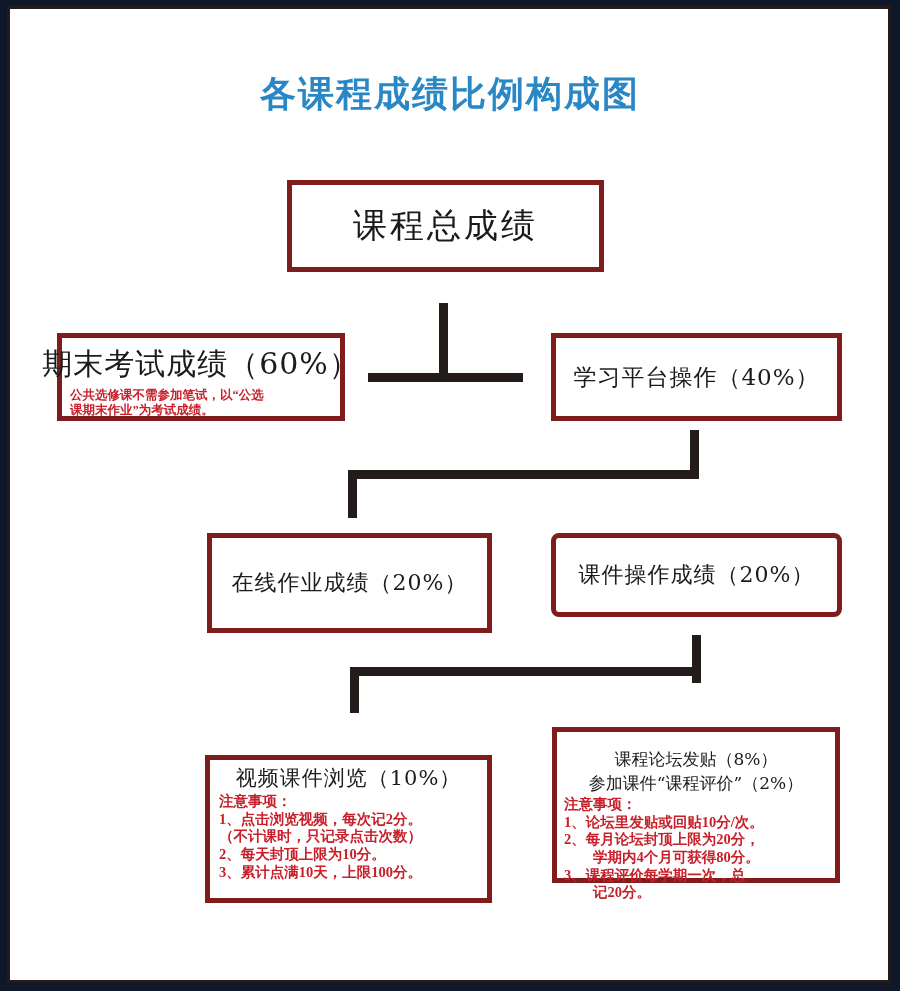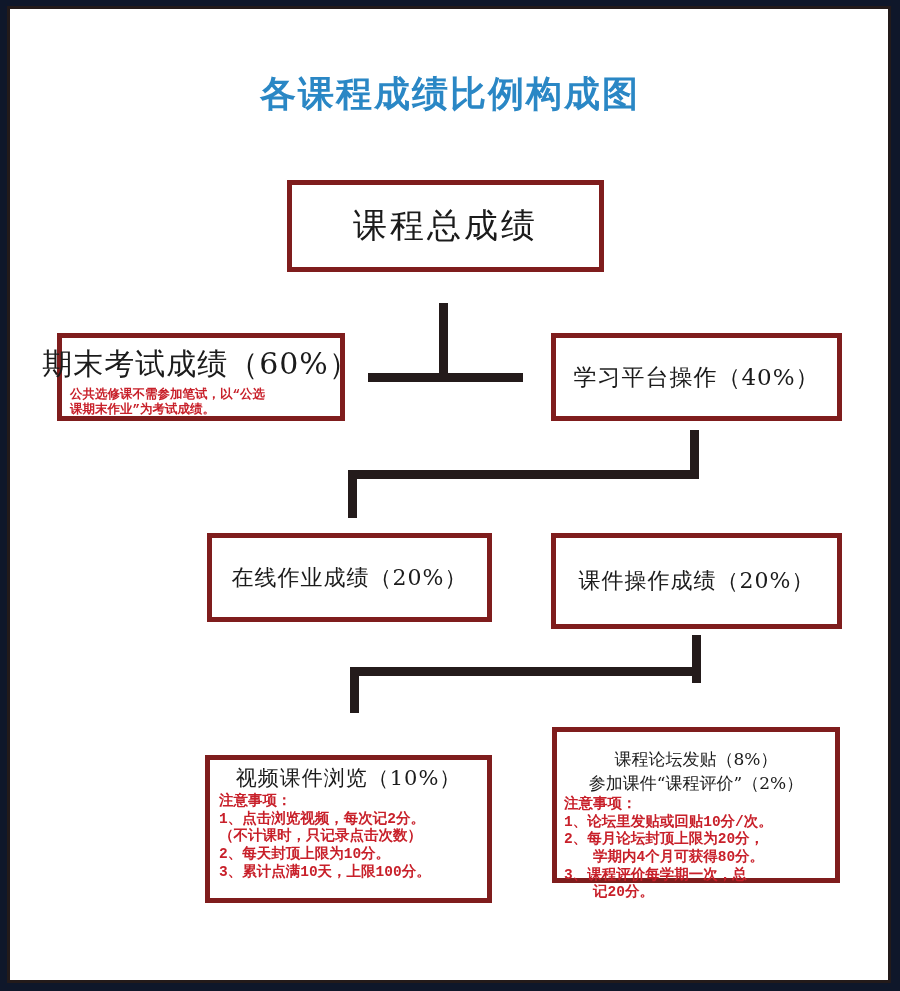--- a/index.html
+++ b/index.html
@@ -52,40 +52,40 @@
     justify-content: center;
   }
   .box-main {
     color: #1b1b1b;
     font-family: "DejaVu Serif", "Liberation Serif", serif;
     white-space: nowrap;
   }
   .box-note {
     color: #c8202a;
     font-weight: bold;
-    font-family: Liberation Mono, monospace;
+    font-family: Liberation Serif, serif;
     line-height: 1.22;
     text-align: left;
     white-space: pre-line;
   }
 
   #box-total      { left: 287px; top: 180px;  width: 317px; height: 92px; }
   #box-total .box-main { font-size: 34px; letter-spacing: 3px; }
 
   #box-final      { left: 57px;  top: 333px;  width: 288px; height: 88px; padding: 4px 8px 2px; justify-content: flex-start;}
   #box-final .box-main { font-size: 30px; letter-spacing: 1px; margin-top: 2px;}
   #box-final .box-note { font-size: 12.5px; align-self: stretch; margin-top: 3px; }
 
   #box-platform   { left: 551px; top: 333px;  width: 291px; height: 88px; }
   #box-platform .box-main { font-size: 23px; letter-spacing: 1px; }
 
-  #box-homework   { left: 207px; top: 533px;  width: 285px; height: 89px; }
+  #box-homework   { left: 207px; top: 533px;  width: 285px; height: 100px; }
   #box-homework .box-main { font-size: 22px; letter-spacing: 1px; }
 
-  #box-courseware { left: 551px; top: 533px;  width: 291px; height: 96px; }
+  #box-courseware { left: 551px; top: 533px;  width: 291px; height: 84px; border-radius: 8px; }
   #box-courseware .box-main { font-size: 22px; letter-spacing: 1px; }
 
   #box-video      { left: 205px; top: 755px;  width: 287px; height: 148px; padding: 4px 9px 2px; justify-content: flex-start; }
   #box-video .box-main { font-size: 21px; letter-spacing: 1px; }
   #box-video .box-note { font-size: 14.5px; align-self: stretch; margin-top: 1px; }
 
   #box-forum      { left: 552px; top: 727px;  width: 288px; height: 156px; padding: 16px 7px 2px; justify-content: space-between; }
   #box-forum .box-main { font-size: 17px; }
   #box-forum .box-main.l2 { font-size: 17px; margin-top: 1px; }
   #box-forum .box-note { font-size: 14.5px; align-self: stretch; margin-top: 1px; }

